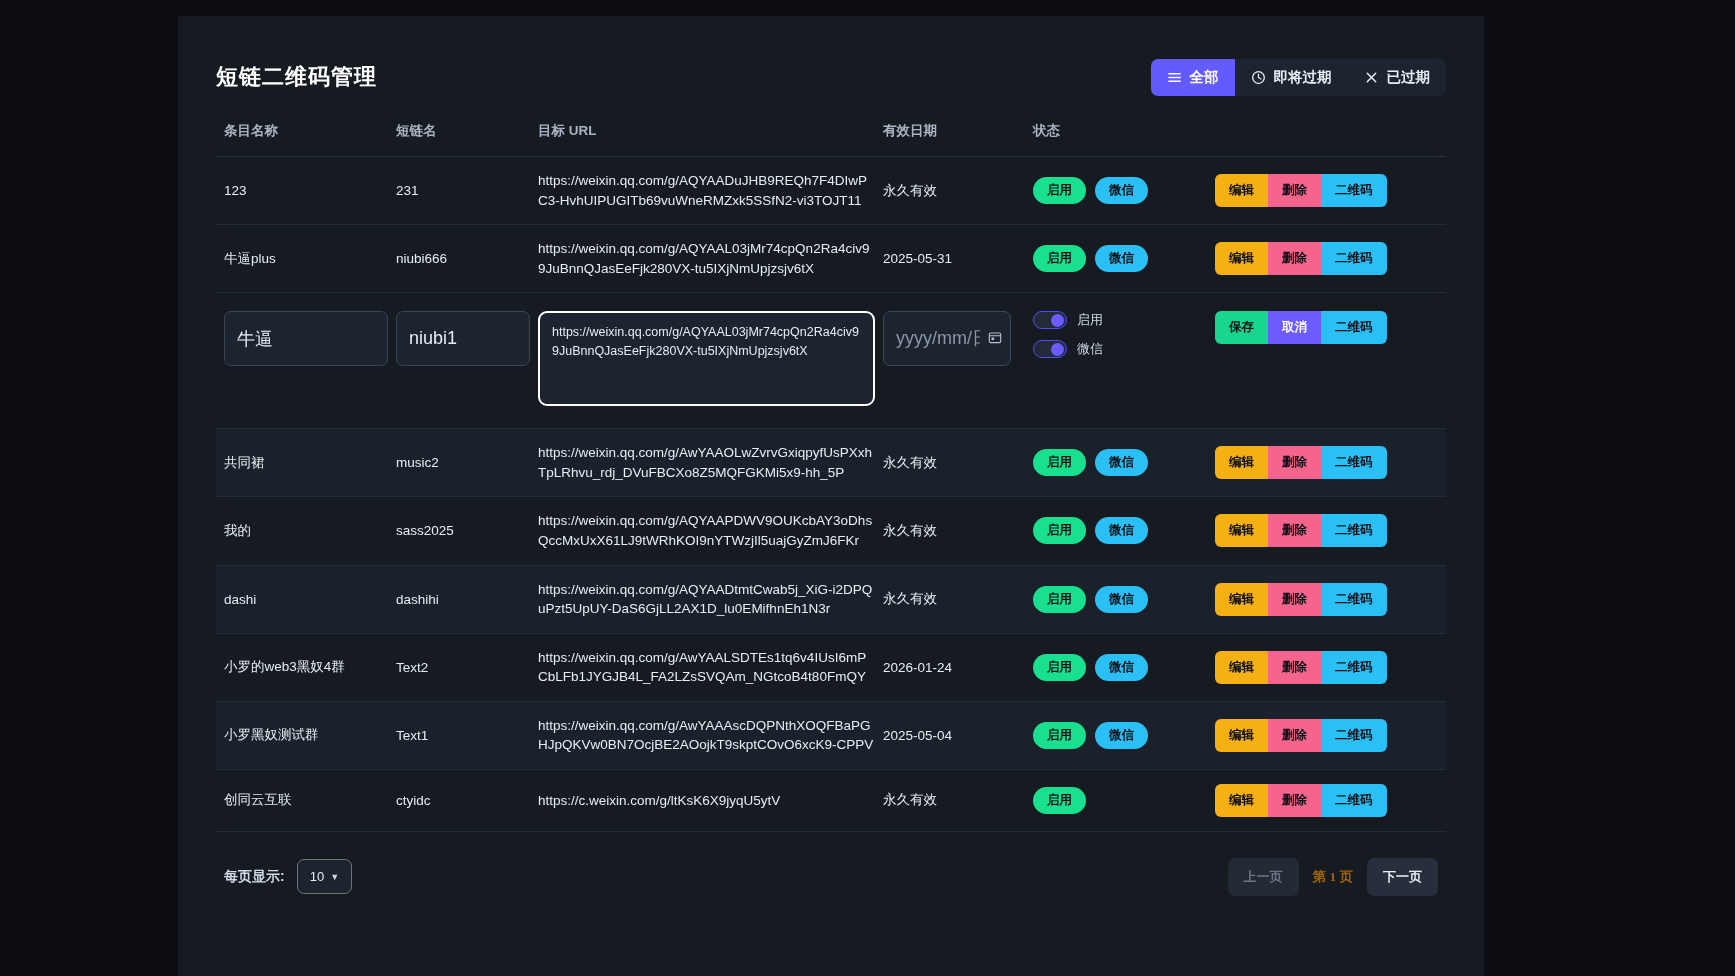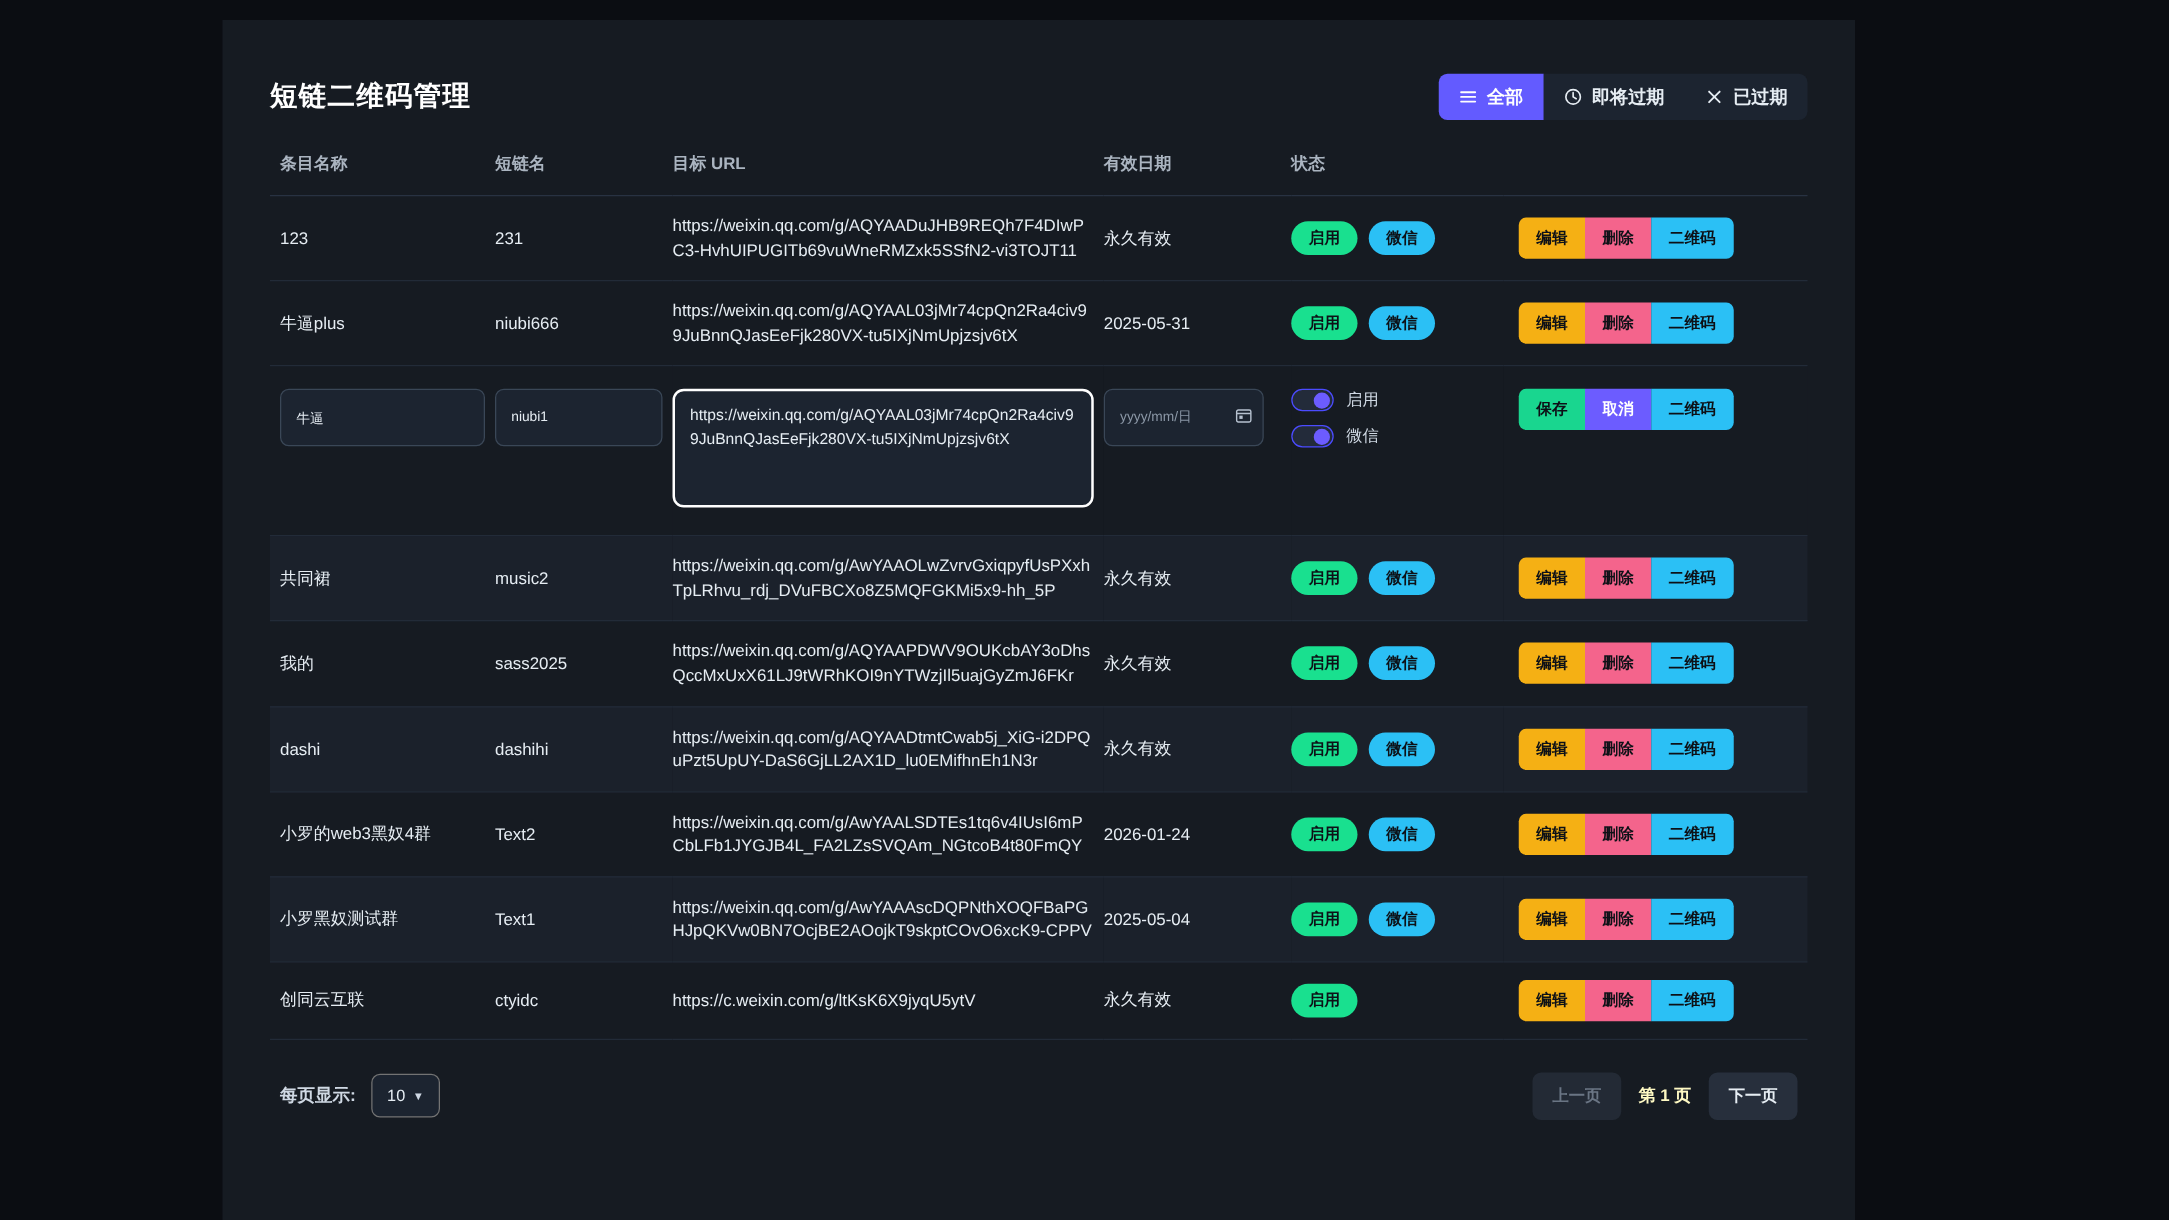--- a/index.html
+++ b/index.html
@@ -95,21 +95,21 @@
   .act-del    { background: #f4648c; }
   .act-qr     { background: #2bc0f5; }
   .act-save   { background: #19d68f; }
   .act-cancel { background: #6c5cff; color: #ffffff; }
 
   
   tr.editing td { background: #161b22; padding-top: 18px; padding-bottom: 22px; vertical-align: top; }
   .inp {
     width: 100%; background: #1c2430;
     border: 1px solid #3a4757; border-radius: 7px;
-    color: #e6edf3; font-size: 11px;
+    color: #e6edf3; font-size: 18px;
     padding: 16px 12px;
     font-family: "Liberation Sans", "DejaVu Sans", sans-serif;
     outline: none;
   }
   .inp::placeholder { color: #8b97a6; }
   .ta-wrap {
     border: 2px solid #ffffff; border-radius: 9px;
     background: #1c2430; padding: 2px; width: 100%;
   }
   .ta {
@@ -153,21 +153,21 @@
     padding: 9px 12px; color: #e6edf3; font-size: 13px; cursor: pointer;
   }
   .caret { font-size: 9px; color: #cfd8e3; }
   .pager { display: flex; align-items: center; gap: 10px; }
   .pg-btn {
     background: #272f3c; border: none; border-radius: 7px;
     padding: 10px 16px; font-size: 13px; color: #e6edf3;
     cursor: pointer; font-weight: bold;
   }
   .pg-btn.disabled { color: #6a7584; background: #232a35; cursor: default; }
-  .pg-num { font-size: 13.5px; color: #fef9c3; font-weight: bold; padding: 0 4px; }
+  .pg-num { font-size: 13.5px; color: #a16207; font-weight: bold; padding: 0 4px; font-family: Liberation Serif, serif; }
 </style>
 </head>
 <body>
 
 <div class="page">
   <div class="panel">
     <div class="inner">
 
       <div class="header">
         <div class="page-title">短链二维码管理</div>

